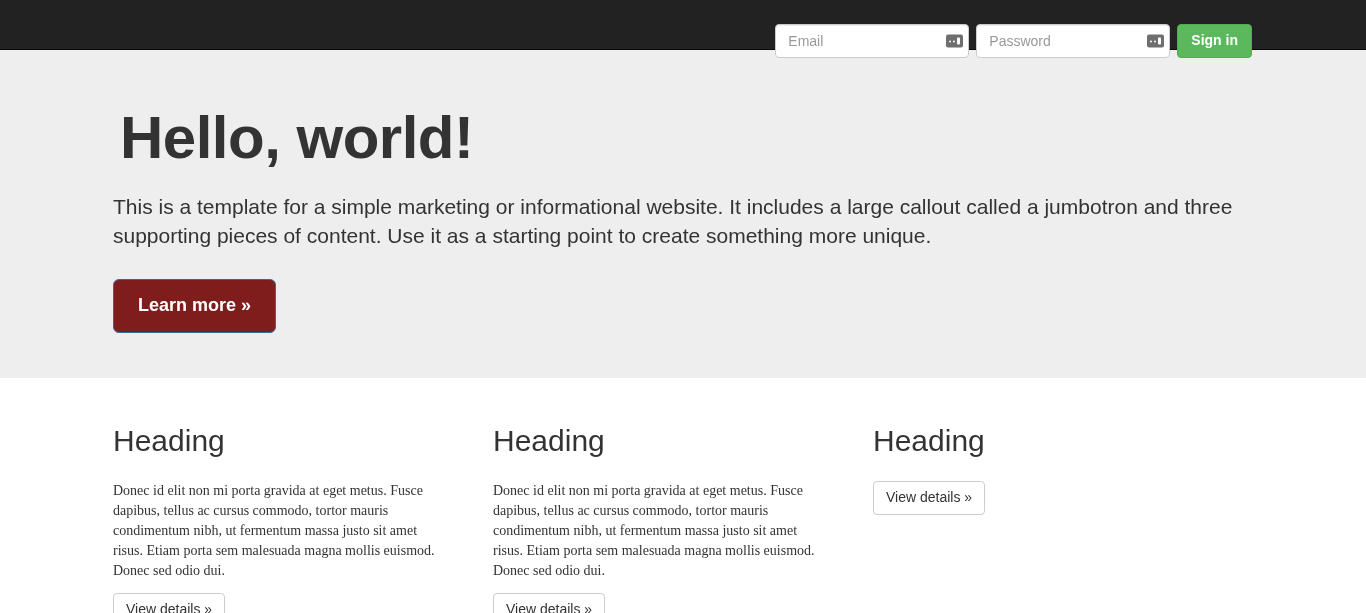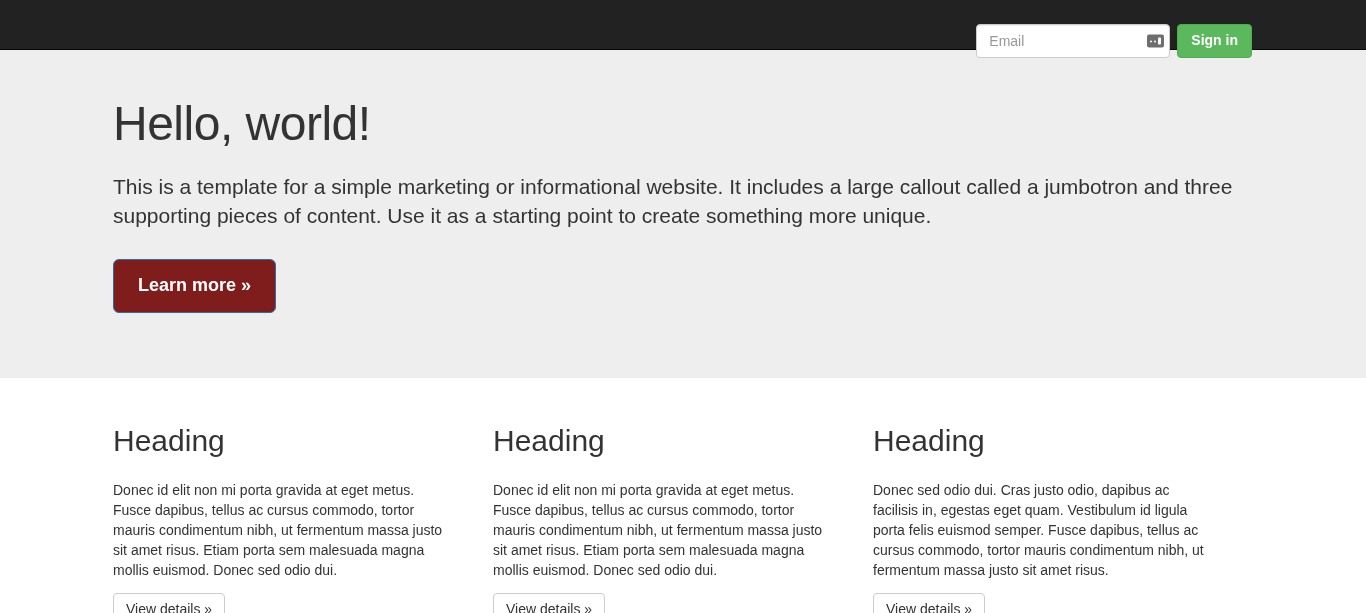--- a/index.html
+++ b/index.html
@@ -144,23 +144,23 @@
     width: 100%;
     height: 328px;
     background-color: #eeeeee;
     padding: 48px 0 0 0;
   }
   .jumbo-inner {
     padding-left: 113px;
     padding-right: 113px;
   }
   .jumbotron h1 {
-    margin: 0;
-    font-size: 48px;
-    font-weight: 400;
+    margin: 7px;
+    font-size: 60px;
+    font-weight: 700;
     line-height: 1.1;
     color: #333333;
     letter-spacing: -0.5px;
   }
   .jumbotron p.lead {
     margin: 21px 0 17px 0;
     font-size: 21px;
     font-weight: 300;
     line-height: 1.4;
     color: #333333;
@@ -187,37 +187,46 @@
     font-size: 30px;
     font-weight: 400;
     line-height: 1.1;
     color: #333333;
   }
   .col p {
     margin: 0 0 12px 0;
     font-size: 14px;
     line-height: 1.428571;
     color: #333333;
+    font-family: Liberation Serif, serif;
   }
 </style>
 </head>
 <body>
 
 <div class="navbar">
 
   <form class="navbar-form">
     <div class="form-group">
       <input type="text" class="form-control" placeholder="Email" style="">
       <span class="autofill-icon">
         <i></i>
           <i></i>
           <i class="bar"></i>
       </span>
     </div>
 
+    <div class="form-group">
+      <input type="password" class="form-control" placeholder="Password" style="">
+      <span class="autofill-icon">
+        <i></i>
+          <i></i>
+          <i class="bar"></i>
+      </span>
+    </div>
 
     <button type="submit" class="btn btn-success">Sign in</button>
   </form>
 </div>
 
 <div class="jumbotron">
   <div class="jumbo-inner">
     <h1>Hello, world!</h1>
     <p class="lead">This is a template for a simple marketing or informational website. It includes a large callout called a jumbotron and three supporting pieces of content. Use it as a starting point to create something more unique.</p>
     <div class="btn-wrap">
@@ -236,18 +245,17 @@
     </div>
 
     <div class="col">
       <h2>Heading</h2>
       <p>Donec id elit non mi porta gravida at eget metus. Fusce dapibus, tellus ac cursus commodo, tortor mauris condimentum nibh, ut fermentum massa justo sit amet risus. Etiam porta sem malesuada magna mollis euismod. Donec sed odio dui.</p>
       <a href="#" class="btn btn-default">View details »</a>
     </div>
 
     <div class="col">
       <h2>Heading</h2>
-      <p>Donec sed odio dui. Cras justo odio, dapibus ac facilisis in, egestas eget quam. Vestibulum id ligula porta felis euismod semper. Fusce dapibus, tellus ac cursus commodo, tortor mauris condimentum nibh, ut fermentum massa justo sit amet risus.</p>
       <a href="#" class="btn btn-default">View details »</a>
     </div>
 
   </div>
 </div>
 
 </body></html>

